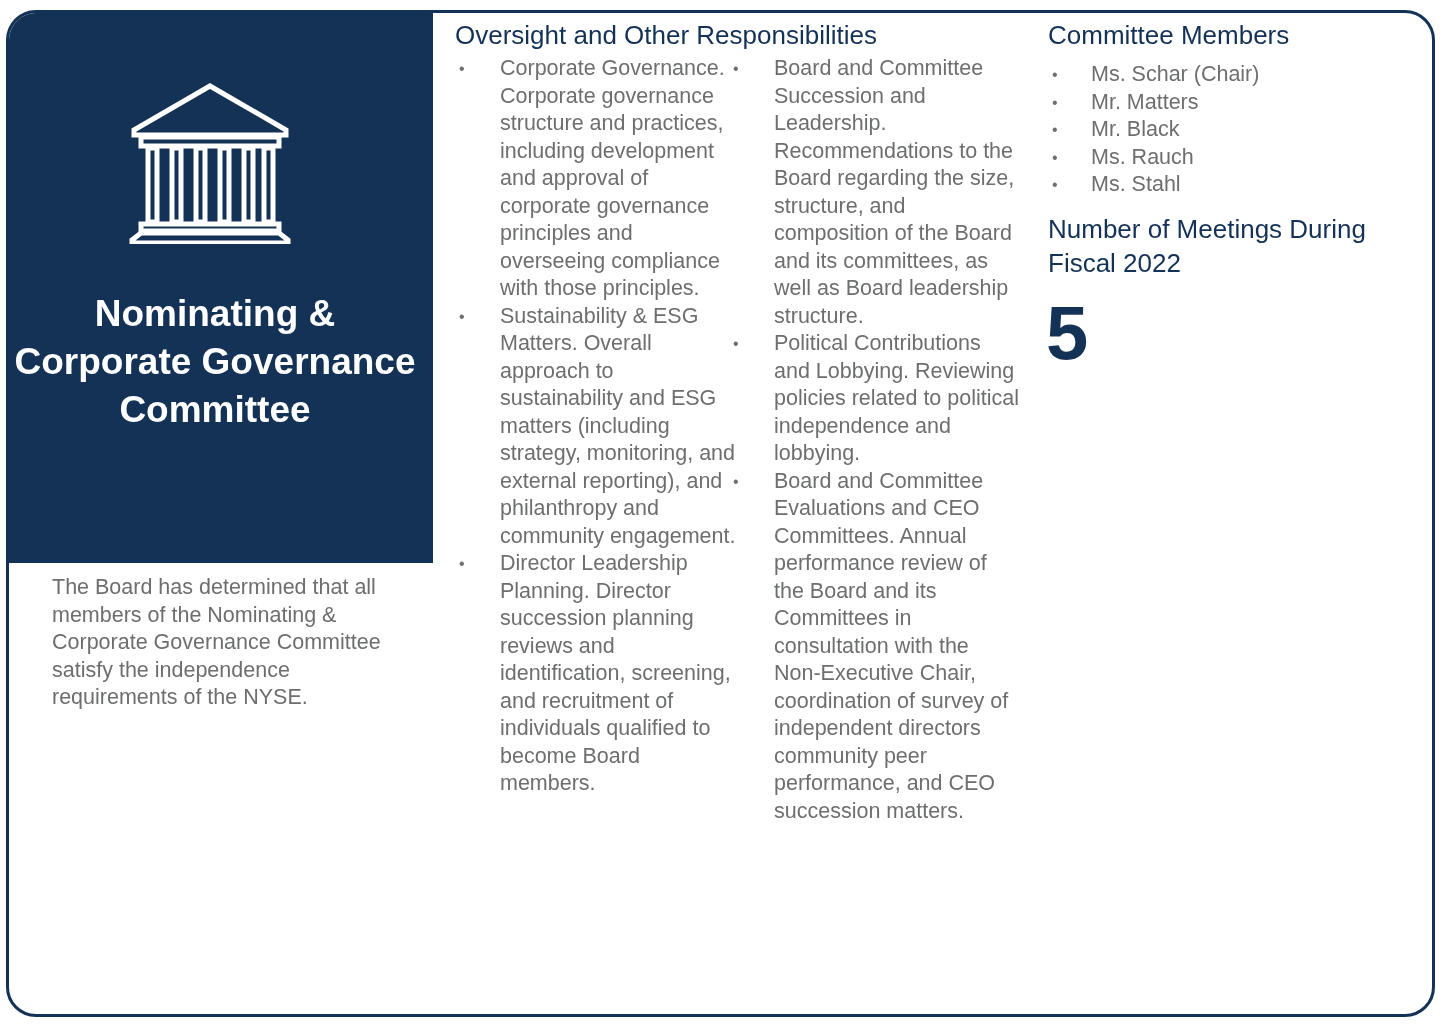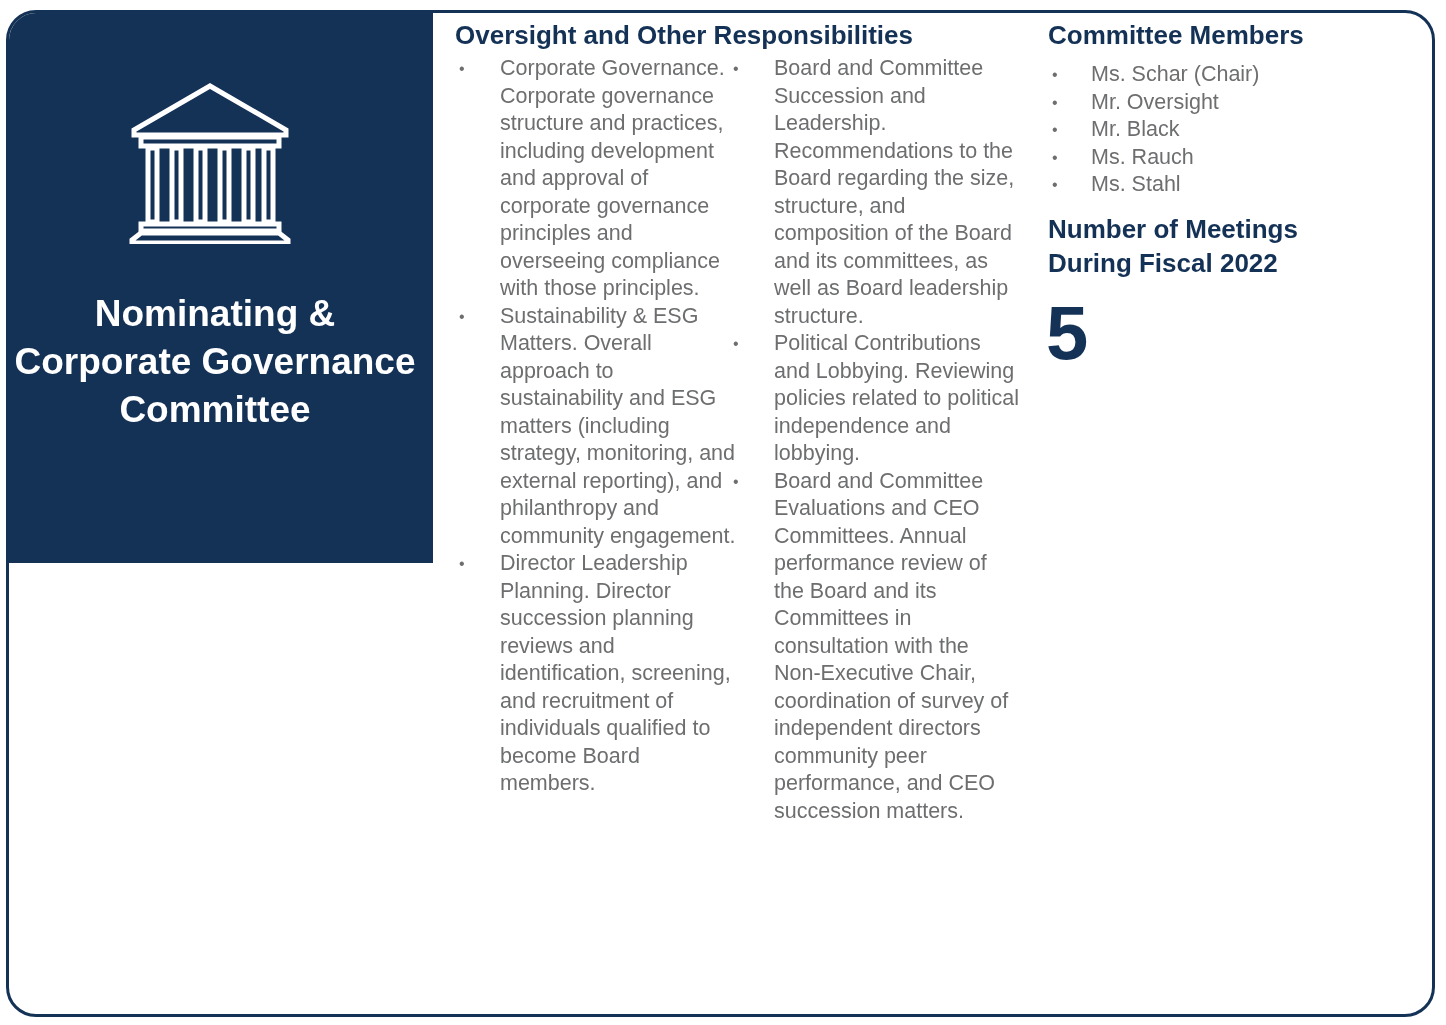--- a/index.html
+++ b/index.html
@@ -18,21 +18,21 @@
     .committee-title {
       position: absolute; left: 0; top: 280px; width: 418px; text-align: center;
       color: #ffffff; font-weight: bold; font-size: 37px; line-height: 48px;
       margin: 0;
     }
     .independence-note {
       position: absolute; left: 43px; top: 561px; width: 340px;
       color: #6d6e70; font-size: 21.5px; line-height: 27.5px; margin: 0;
     }
     .section-heading {
-      color: #143156; font-weight: bold; font-size: 26px; line-height: 30px; margin: 0;
+      color: #143156; font-weight: normal; font-size: 26px; line-height: 30px; margin: 0;
       position: absolute; white-space: nowrap;
     }
     .resp-heading { left: 455px; top: 20px; }
     .members-heading { left: 1048px; top: 20px; }
     .meetings-heading { left: 1048px; top: 212px; line-height: 34px; white-space: normal; width: 320px; }
     .meetings-count {
       position: absolute; left: 1046px; top: 288px; color: #143156; font-weight: bold;
       font-size: 76px; line-height: 90px; margin: 0;
     }
     .resp-col {
@@ -72,20 +72,21 @@
         <rect x="118" y="66" width="9" height="74"></rect>
         <rect x="138" y="66" width="9" height="74"></rect>
 
         <rect x="15" y="142" width="138" height="7"></rect>
         <polygon points="15,151 153,151 162,158 162,161 6,161 6,158"></polygon>
       </svg>
     </div>
     <h1 class="committee-title">Nominating &amp; Corporate Governance Committee</h1>
   </div>
 
+  <p class="independence-note">The Board has determined that all members of the Nominating &amp; Corporate Governance Committee satisfy the independence requirements of the NYSE.</p>
 </div>
 
 <h2 class="section-heading resp-heading">Oversight and Other Responsibilities</h2>
 
 <ul class="resp-col col1">
   <li>
     <span class="bullet">•</span>
     <span class="item-title">Corporate Governance.</span>
     <span>Corporate governance structure and practices, including development and approval of corporate governance principles and overseeing compliance with those principles.</span>
   </li>
@@ -121,21 +122,21 @@
 
 <h2 class="section-heading members-heading">Committee Members</h2>
 
 <ul class="members-list">
   <li>
     <span class="bullet">•</span>
     <span>Ms. Schar (Chair)</span>
   </li>
   <li>
     <span class="bullet">•</span>
-    <span>Mr. Oversight</span>
+    <span>Mr. Matters</span>
   </li>
   <li>
     <span class="bullet">•</span>
     <span>Mr. Black</span>
   </li>
   <li>
     <span class="bullet">•</span>
     <span>Ms. Rauch</span>
   </li>
   <li>

